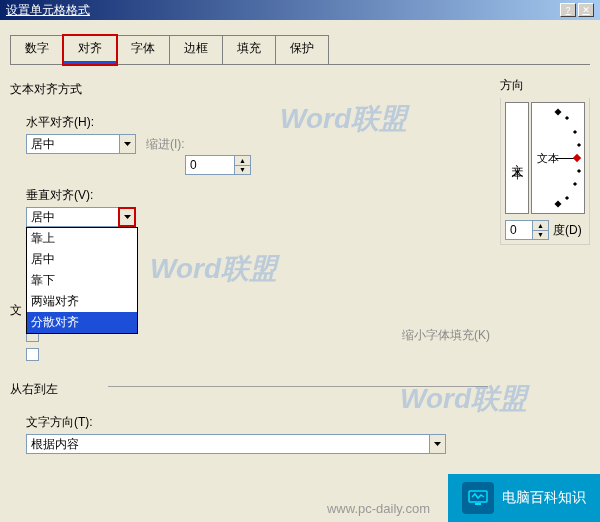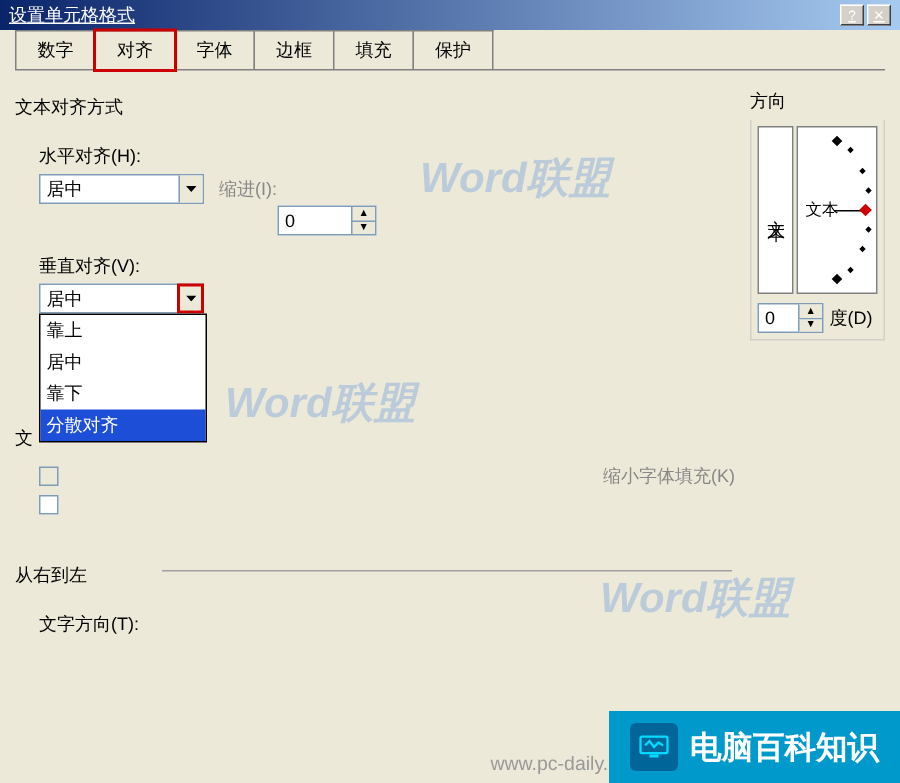--- a/index.html
+++ b/index.html
@@ -28,41 +28,41 @@
       background: #d4d0c8;
       border: 1px solid #fff;
       border-right-color: #404040;
       border-bottom-color: #404040;
       font-size: 9px;
       text-align: center;
       line-height: 12px;
       cursor: pointer;
     }
     .main {
-      padding: 0 10px;
+      padding: 15px 10px;
       position: relative;
     }
     .tabs {
       display: flex;
       border-bottom: 1px solid #808080;
       margin-bottom: 12px;
       position: relative;
     }
     .tab {
       padding: 4px 14px;
       border: 1px solid #808080;
       border-bottom: none;
       background: #ece9d8;
       margin-right: -1px;
       cursor: pointer;
       position: relative;
     }
     .tab.active {
       background: #ece9d8;
-      border-bottom: 1px solid #1d4ed8;
+      border-bottom: 4px solid #1d4ed8;
       margin-bottom: -1px;
       z-index: 2;
     }
     .tab.highlight {
       outline: 2px solid #c00;
       outline-offset: -1px;
     }
     .content {
       display: flex;
       gap: 10px;
@@ -233,22 +233,22 @@
     .footer-logo {
       position: absolute;
       right: 0; bottom: 0;
       background: #0099cc;
       color: #fff;
       padding: 8px 14px;
       display: flex;
       align-items: center;
       gap: 8px;
       font-family: "Microsoft YaHei", sans-serif;
-      font-size: 21px;
-      font-weight: bold;
+      font-size: 14px;
+      font-weight: normal;
     }
     .footer-icon {
       width: 32px; height: 32px;
       background: #006699;
       border-radius: 4px;
       display: flex;
       align-items: center;
       justify-content: center;
     }
     .footer-url {
@@ -319,45 +319,54 @@
           <span class="combo-text">居中</span>
           <div class="combo-btn highlight">
             <svg width="7" height="4">
                 <polygon points="0,0 7,0 3.5,4" fill="#000"></polygon>
               </svg>
           </div>
           <div class="dropdown-list">
             <div class="dropdown-item">靠上</div>
             <div class="dropdown-item">居中</div>
             <div class="dropdown-item">靠下</div>
+            <div class="dropdown-item">两端对齐</div>
             <div class="dropdown-item selected">分散对齐</div>
           </div>
         </div>
       </div>
 
       <div style="height:65px;"></div>
 
       <div class="section-row" style="position:relative; z-index:-1;">
         <span class="group-label">文</span>
       </div>
 
       <div class="checkbox-row disabled">
         <div class="checkbox disabled"></div>
         <span>缩小字体填充(K)</span>
       </div>
       <div class="checkbox-row">
         <div class="checkbox"></div>
       </div>
 
-      <div class="section-row" style="margin-top:28px;">
+      <div class="section-row" style="margin-top:16px;">
         <span class="group-label">从右到左</span>
         <hr class="fieldset-line">
       </div>
       <div class="subgroup">
         <span class="label">文字方向(T):</span>
+        <div class="combo wide-combo">
+          <span class="combo-text">根据内容</span>
+          <div class="combo-btn">
+            <svg width="7" height="4">
+                <polygon points="0,0 7,0 3.5,4" fill="#000"></polygon>
+              </svg>
+          </div>
+        </div>
       </div>
 
     </div>
 
     <div class="right-panel">
       <div class="orient-label">方向</div>
       <div class="orient-box">
         <div class="orient-content">
           <div class="orient-vertical">文本</div>
           <div class="orient-dial">

